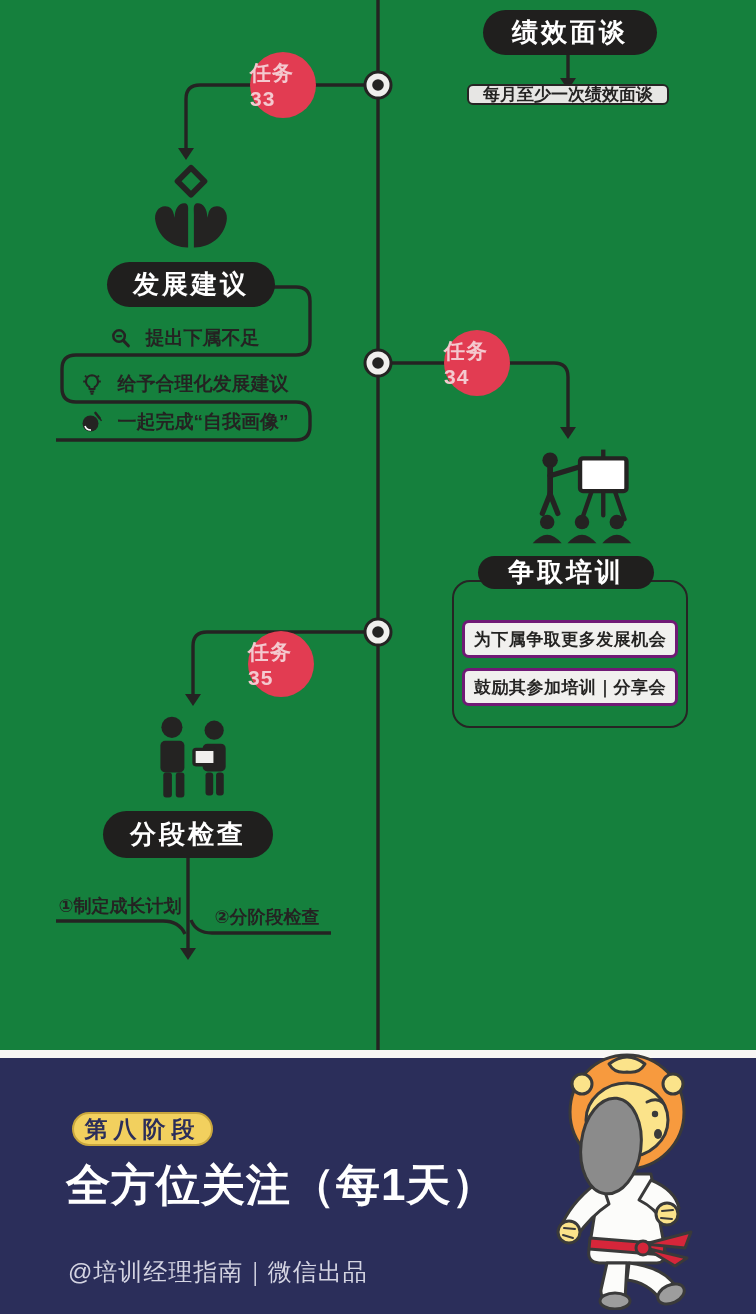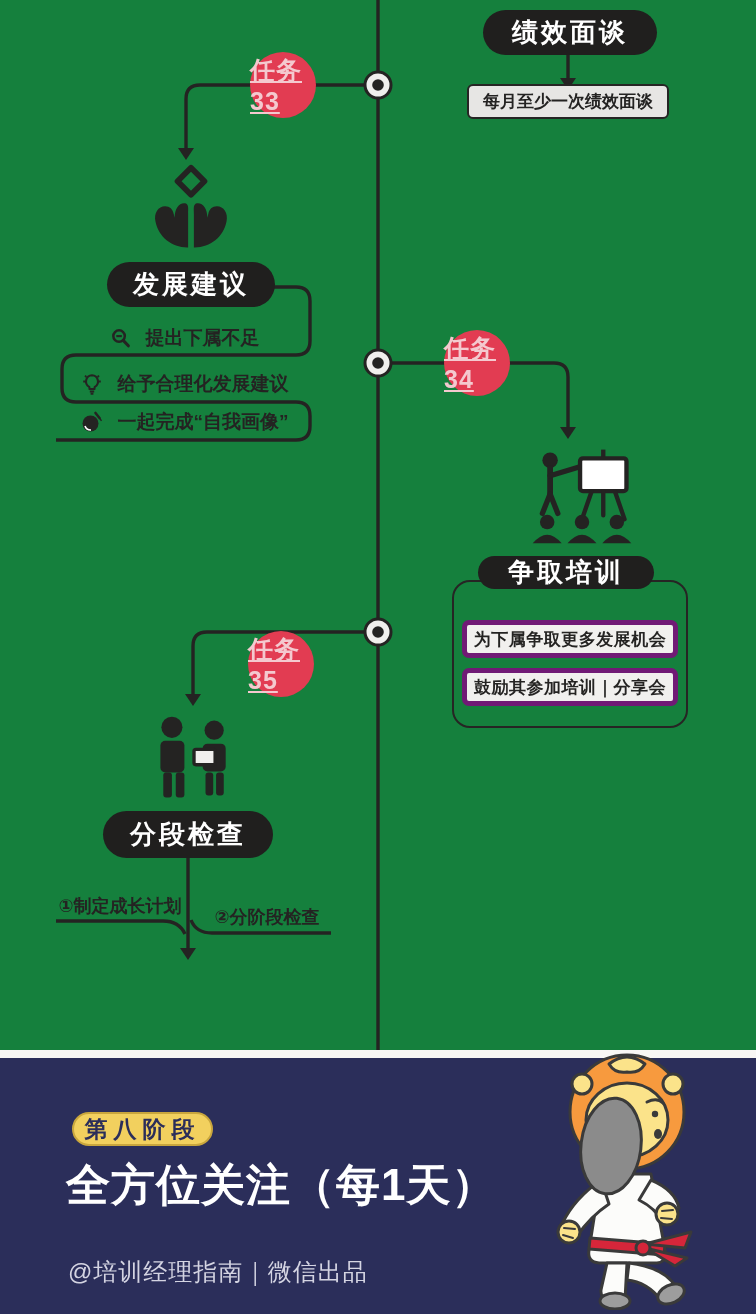--- a/index.html
+++ b/index.html
@@ -5,28 +5,28 @@
   html,body{margin:0;padding:0;}
   body{font-family:"Liberation Sans","DejaVu Sans",sans-serif;background:#dcdcda;}
   #stage{position:relative;width:756px;height:1314px;background:#15803d;overflow:hidden;margin:0 auto;}
   #diagram-svg{position:absolute;left:0;top:0;z-index:1;}
   .abs{position:absolute;box-sizing:border-box;}
   .pill{z-index:3;background:#201f1e;color:#ffffff;border-radius:24px;
         display:flex;align-items:center;justify-content:center;
         font-size:26px;font-weight:800;letter-spacing:3px;}
   .task-circle{z-index:3;width:66px;height:66px;border-radius:50%;background:#e23c52;
         color:#f4c9cf;display:flex;align-items:center;justify-content:center;
-        font-size:25px;font-weight:700;letter-spacing:1px;text-decoration:underline;}
+        font-size:21px;font-weight:700;letter-spacing:1px;}
   .note-box{z-index:2;background:#e7e6e4;border:2.5px solid #262524;border-radius:6px;
         display:flex;align-items:center;justify-content:center;
         font-size:17px;font-weight:700;color:#242322;}
   .item-row{z-index:2;display:flex;align-items:center;justify-content:center;gap:14px;
         font-size:19px;font-weight:700;color:#242322;}
   .train-container{z-index:2;border:2.5px solid #262524;border-radius:18px;background:transparent;}
-  .inner-box{z-index:3;background:#f1f0ee;border:5px solid #701a75;border-radius:7px;
+  .inner-box{z-index:3;background:#f1f0ee;border:3px solid #701a75;border-radius:7px;
         display:flex;align-items:center;justify-content:center;
         font-size:17px;font-weight:700;color:#242322;letter-spacing:0.5px;}
   .branch-label{z-index:2;display:flex;align-items:center;justify-content:center;
         font-size:18px;font-weight:700;color:#242322;}
   .icon-wrap{z-index:2;display:flex;align-items:center;justify-content:center;}
   #footer{z-index:2;left:0;top:1058px;width:756px;height:256px;background:#2b2e5a;}
   #pre-footer-strip{z-index:2;left:0;top:1050px;width:756px;height:8px;background:#f8f7f5;}
   #phase-badge{z-index:3;left:72px;top:1112px;width:141px;height:34px;background:#f2d05e;
         border:2px solid #c9a63d;border-radius:18px;color:#2b2e5a;
         display:flex;align-items:center;justify-content:center;
@@ -74,21 +74,21 @@
       <circle cx="378" cy="85" r="13" fill="#f0efed" stroke="#242322" stroke-width="3"></circle>
       <circle cx="378" cy="85" r="5.8" fill="#242322"></circle>
       <circle cx="378" cy="363" r="13" fill="#f0efed" stroke="#242322" stroke-width="3"></circle>
       <circle cx="378" cy="363" r="5.8" fill="#242322"></circle>
       <circle cx="378" cy="632" r="13" fill="#f0efed" stroke="#242322" stroke-width="3"></circle>
       <circle cx="378" cy="632" r="5.8" fill="#242322"></circle>
     </g>
   </svg>
 
   <div class="abs pill" style="left:483px;top:10px;width:174px;height:45px;">绩效面谈</div>
-  <div class="abs note-box" style="left:467px;top:84px;width:202px;height:35px;">每月至少一次绩效面谈</div>
+  <div class="abs note-box" style="left:467px;top:84px;width:202px;height:21px;">每月至少一次绩效面谈</div>
 
   <div class="abs task-circle" style="left:250px;top:52px;">任务33</div>
   <div class="abs task-circle" style="left:444px;top:330px;">任务34</div>
   <div class="abs task-circle" style="left:248px;top:631px;">任务35</div>
 
   <div class="abs icon-wrap" style="left:143px;top:162px;width:96px;height:98px;">
     <svg width="96" height="98" viewBox="0 0 100 100">
       <path d="M50,5 L64,19 L50,33 L36,19 Z" fill="none" stroke="#242322" stroke-width="6" stroke-linejoin="round"></path>
       <path d="M46,88 C30,88 16,77 13,61 C11,52 16,45 23,45 C28,45 31,48 32,53 L33,57 C33,47 38,41 44,42 C48,43 47,48 47,53 L47,88 Z" fill="#242322"></path>
       <path d="M54,88 C70,88 84,77 87,61 C89,52 84,45 77,45 C72,45 69,48 68,53 L67,57 C67,47 62,41 56,42 C52,43 53,48 53,53 L53,88 Z" fill="#242322"></path>

